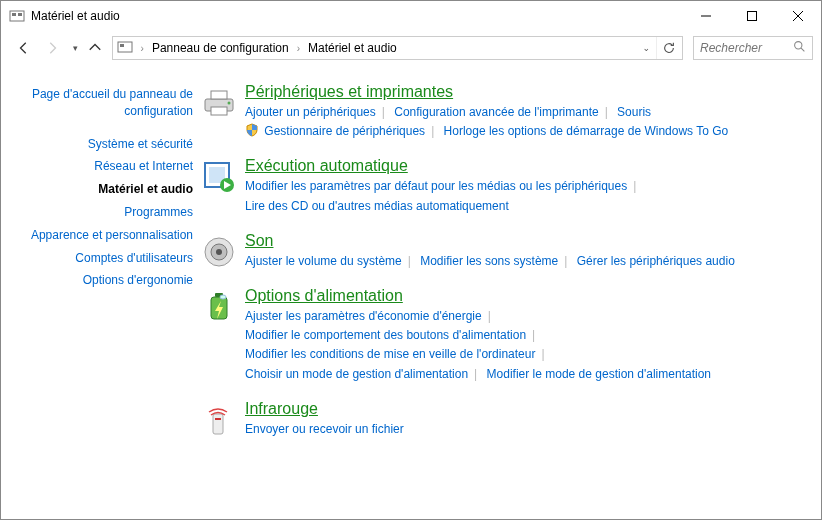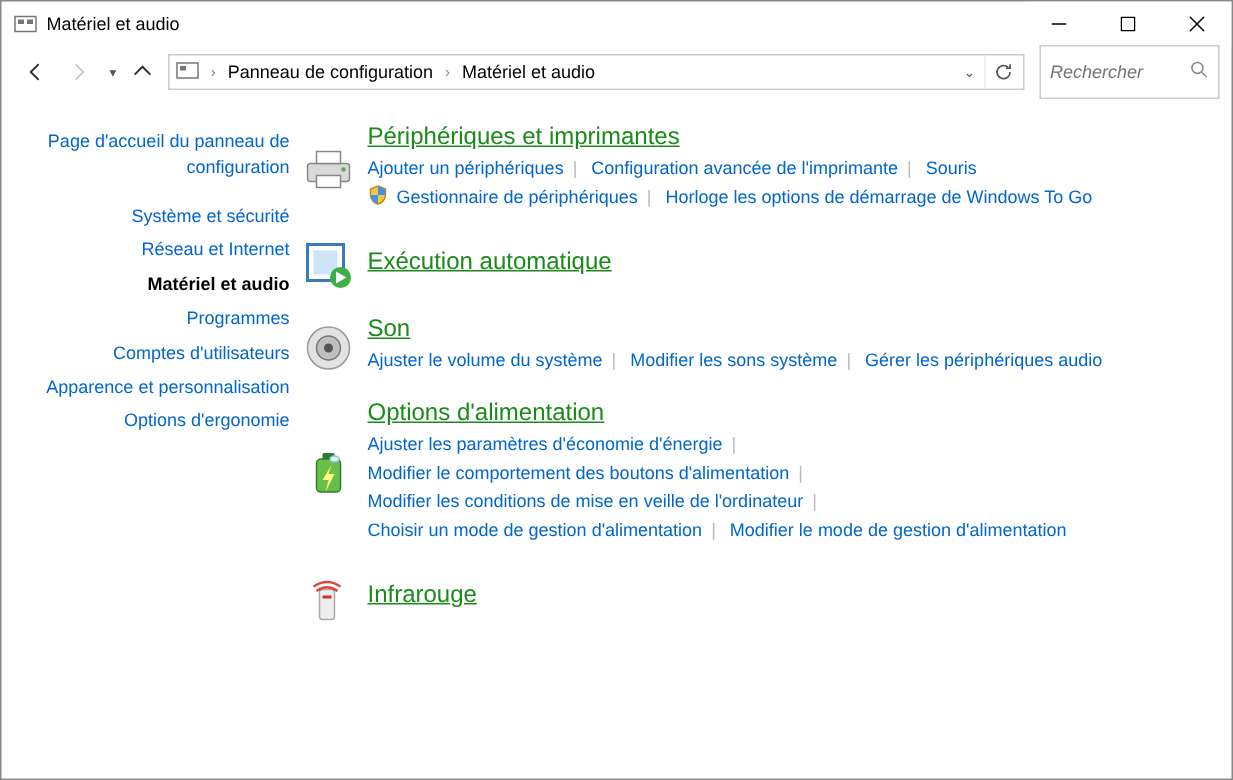--- a/index.html
+++ b/index.html
@@ -12,29 +12,29 @@
   .win-btn svg { width: 10px; height: 10px; }
   .navbar { height: 34px; display: flex; align-items: center; padding: 0 8px 0 12px; gap: 6px; }
   .nav-arrow { width: 22px; height: 22px; display: flex; align-items: center; justify-content: center; color: #555; }
   .nav-arrow.disabled { color: #bbb; }
   .nav-arrow svg { width: 14px; height: 14px; }
   .addrbar { flex: 1; height: 24px; border: 1px solid #ccc; display: flex; align-items: center; padding: 0 2px 0 4px; gap: 6px; }
   .addrbar .bc { font-size: 12px; color: #000; }
   .addrbar .chev { color: #888; font-size: 10px; padding: 0 2px; }
   .addrbar-spacer { flex: 1; }
   .refresh-btn { width: 24px; height: 22px; display: flex; align-items: center; justify-content: center; border-left: 1px solid #eee; }
-  .searchbar { width: 120px; height: 36px; border: 1px solid #ccc; display: flex; align-items: center; padding: 0 6px; margin-left: 4px; }
+  .searchbar { width: 120px; height: 24px; border: 1px solid #ccc; display: flex; align-items: center; padding: 0 6px; margin-left: 4px; }
   .searchbar input { border: none; outline: none; flex: 1; font-size: 12px; font-style: italic; color: #888; width: 80px; }
   .searchbar .sicon { color: #888; }
   .main { display: flex; height: calc(100% - 64px); }
   .sidebar { width: 200px; padding: 18px 8px 0 18px; text-align: right; }
   .sidebar a { display: block; color: #0066cc; font-size: 12px; text-decoration: none; padding: 3px 0; line-height: 1.4; }
   .sidebar a.active { color: #000; font-weight: bold; }
   .content { flex: 1; padding: 18px 12px 0 0; overflow: auto; }
-  .category { display: flex; margin-bottom: 16px; align-items: center; }
+  .category { display: flex; margin-bottom: 16px; }
   .cat-icon { width: 44px; flex: 0 0 44px; padding-top: 2px; }
   .cat-icon svg, .cat-icon .icn { width: 36px; height: 36px; display: block; }
   .cat-body { flex: 1; }
   .cat-title { color: #1a8a1a; font-size: 16px; font-weight: 400; margin-bottom: 2px; display: block; }
   .cat-links { line-height: 1.6; }
   .cat-links a { color: #0066cc; text-decoration: none; font-size: 12px; }
   .cat-links .sep { color: #bbb; padding: 0 6px; }
   .shield { display: inline-block; width: 14px; height: 14px; vertical-align: -2px; margin-right: 2px; }
   .placeholder-icon { width:16px; height:16px; }
   .dd { color:#555; font-size:9px; padding-left:4px; }
@@ -118,22 +118,22 @@
 
 <div class="main">
 
   <div class="sidebar">
     <a href="#">Page d'accueil du panneau de configuration</a>
     <div style="height:10px"></div>
     <a href="#">Système et sécurité</a>
     <a href="#">Réseau et Internet</a>
     <a href="#" class="active">Matériel et audio</a>
     <a href="#">Programmes</a>
+    <a href="#">Apparence et personnalisation</a>
     <a href="#">Comptes d'utilisateurs</a>
-    <a href="#">Apparence et personnalisation</a>
     <a href="#">Options d'ergonomie</a>
   </div>
 
   <div class="content">
 
     <div class="category">
       <div class="cat-icon">
         <svg viewBox="0 0 36 36">
             <rect x="4" y="14" width="28" height="12" rx="2" fill="#d9d9d9" stroke="#888"></rect>
             <rect x="10" y="6" width="16" height="8" fill="#fff" stroke="#888"></rect>
@@ -163,20 +163,24 @@
       <div class="cat-icon">
         <svg viewBox="0 0 36 36">
             <rect x="4" y="4" width="24" height="24" fill="#fff" stroke="#3a7abf" stroke-width="2"></rect>
             <rect x="8" y="8" width="16" height="16" fill="#cfe4f7"></rect>
             <circle cx="26" cy="26" r="7" fill="#3cb043"></circle>
             <path d="M23 22 L30 26 L23 30 Z" fill="#fff"></path>
           </svg>
       </div>
       <div class="cat-body">
         <a href="#" class="cat-title">Exécution automatique</a>
+        <div class="cat-links">
+          <a href="#">Modifier les paramètres par défaut pour les médias ou les périphériques</a><span class="sep">|</span><br>
+          <a href="#">Lire des CD ou d'autres médias automatiquement</a>
+        </div>
       </div>
     </div>
 
     <div class="category">
       <div class="cat-icon">
         <svg viewBox="0 0 36 36">
             <circle cx="18" cy="18" r="14" fill="#e3e3e3" stroke="#999"></circle>
             <circle cx="18" cy="18" r="8" fill="#bfbfbf" stroke="#777"></circle>
             <circle cx="18" cy="18" r="3" fill="#555"></circle>
           </svg>
@@ -216,18 +220,21 @@
       <div class="cat-icon">
         <svg viewBox="0 0 36 36">
             <rect x="12" y="12" width="10" height="20" rx="2" fill="#eee" stroke="#aaa"></rect>
             <path d="M8 10 Q17 4 26 10" fill="none" stroke="#d44" stroke-width="1.5"></path>
             <path d="M10 13 Q17 8 24 13" fill="none" stroke="#d44" stroke-width="1.5"></path>
             <rect x="14" y="16" width="6" height="2" fill="#c33"></rect>
           </svg>
       </div>
       <div class="cat-body">
         <a href="#" class="cat-title">Infrarouge</a>
+        <div class="cat-links">
+          <a href="#">Envoyer ou recevoir un fichier</a>
+        </div>
       </div>
     </div>
 
 
   </div>
 </div>
 
 </body></html>

